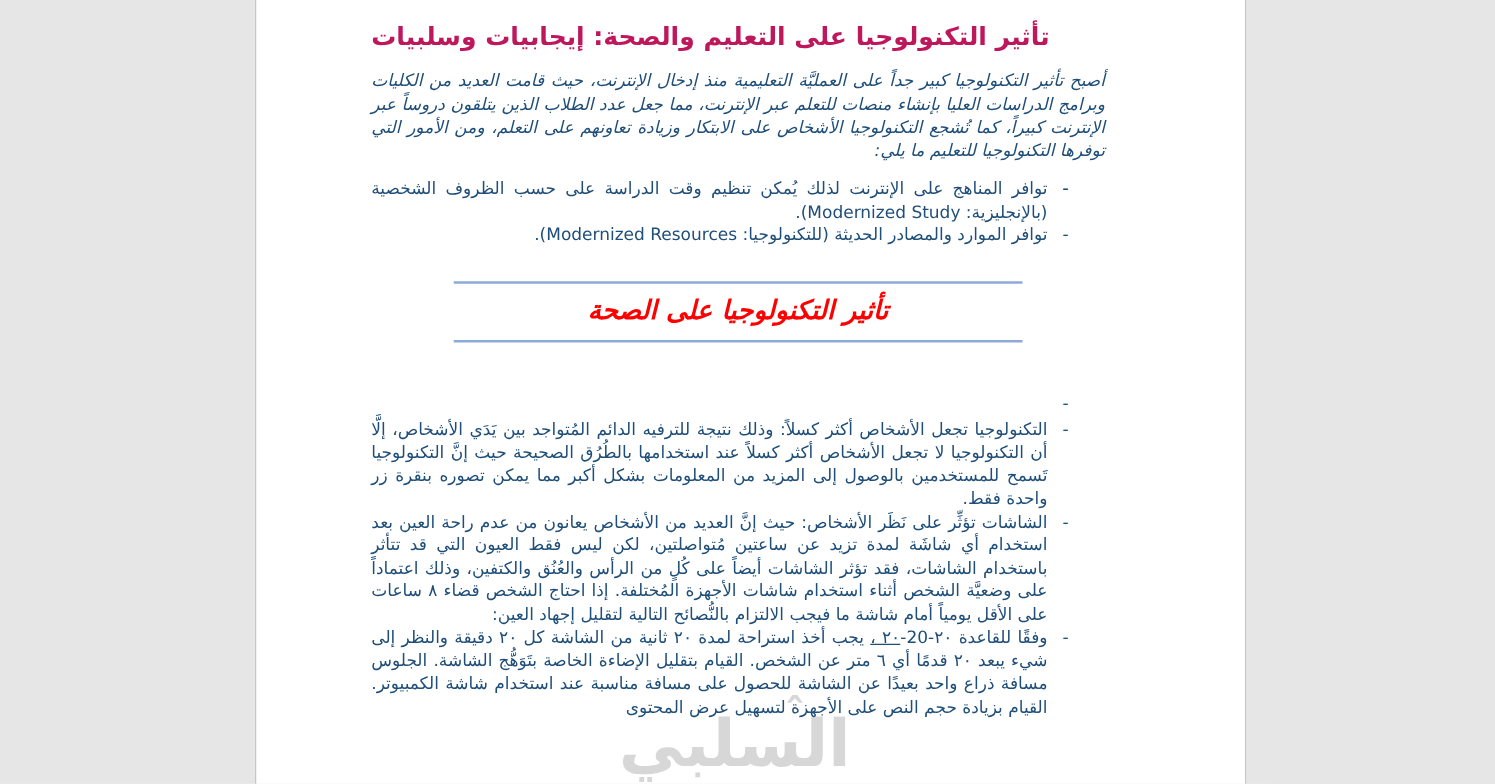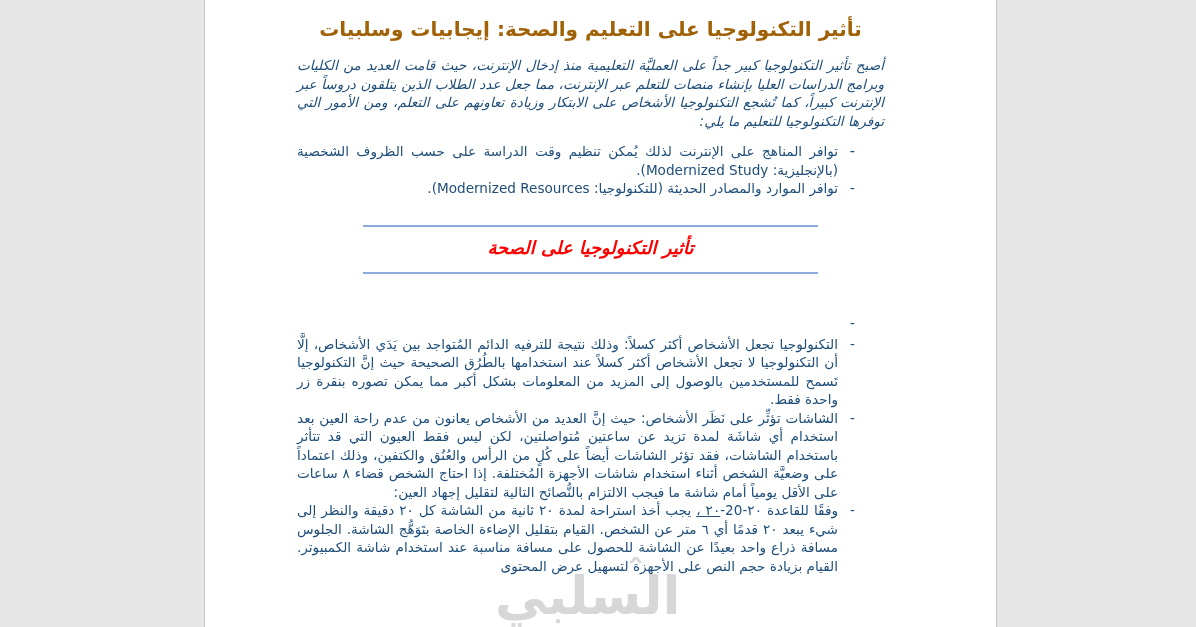--- a/index.html
+++ b/index.html
@@ -18,22 +18,22 @@
     border-right: 1px solid #c6c6c6;
   }
   .content {
     position: relative;
     z-index: 1;
     direction: rtl;
     padding: 12px 112px 0 92px;
     color: #1F4E79;
   }
   .doc-title {
-    text-align: center;
-    color: #a16207;
+    text-align: left;
+    color: #be185d;
     font-size: 20px;
     font-weight: bold;
     margin: 3px 0 13px 0;
     line-height: 28px;
   }
   .para, .bullet {
     font-size: 13.6px;
     line-height: 18.5px;
     text-align: justify;
   }
@@ -53,21 +53,21 @@
     width: 455px;
   }
   .sep-line {
     border: none;
     border-top: 2px solid #8EAADB;
     height: 0;
   }
   .section-heading {
     text-align: center;
     color: #fe0000;
-    font-size: 18px;
+    font-size: 21px;
     font-weight: bold;
     font-style: italic;
     padding: 10px 0 13px 0;
     line-height: 22px;
   }
   .gap-after-heading { height: 40px; }
   .gap-mid { height: 21px; }
   .link-underline {
     text-decoration: underline;
     text-decoration-color: #1F4E79;

